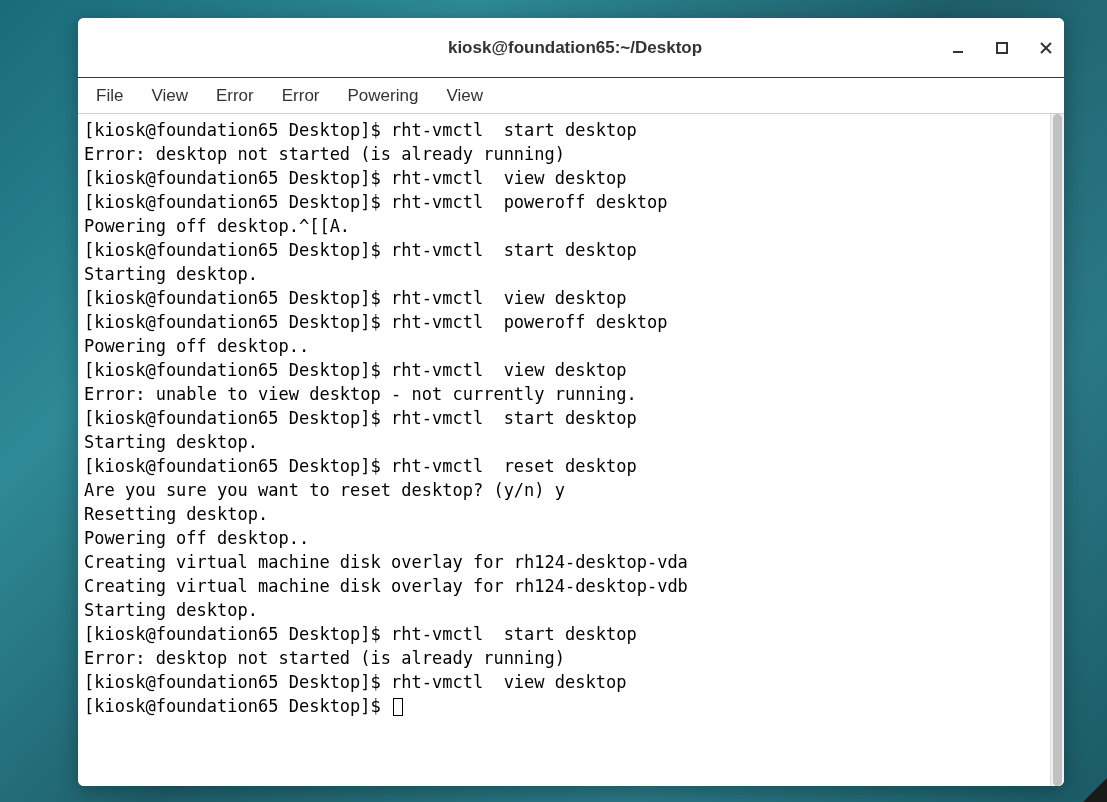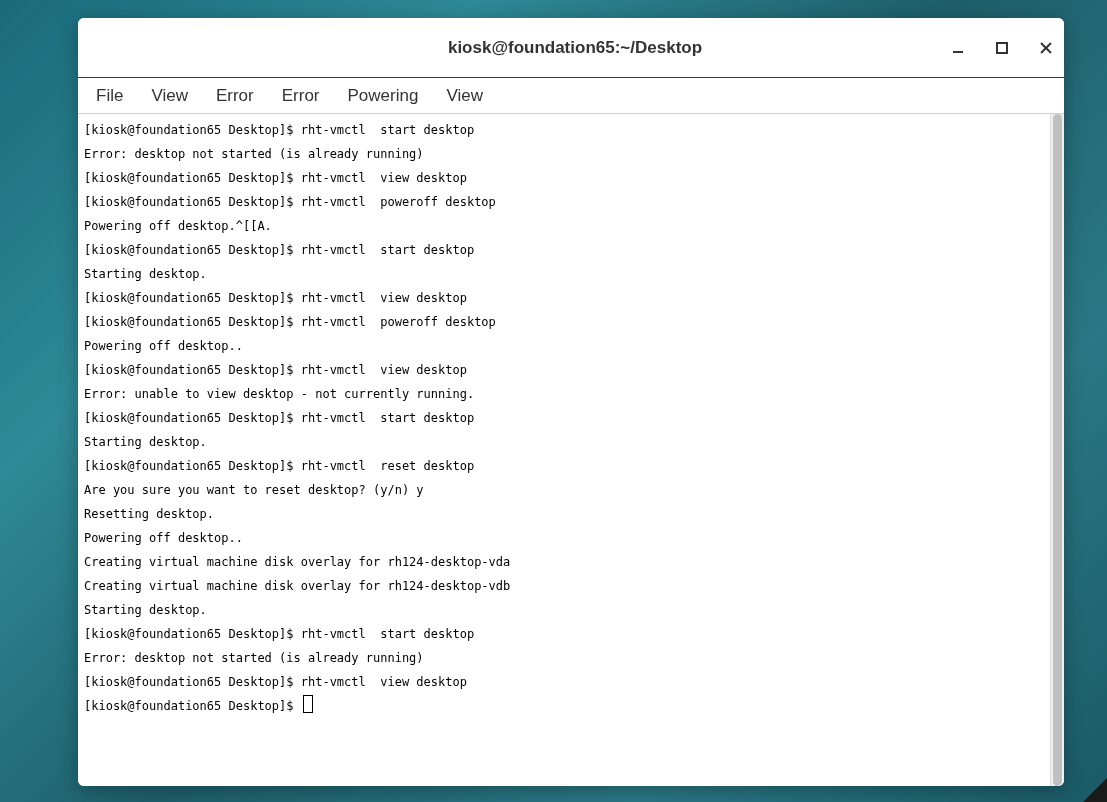--- a/index.html
+++ b/index.html
@@ -78,21 +78,21 @@
     }
     .terminal-area {
       flex: 1;
       display: flex;
       background: #ffffff;
     }
     .terminal-content {
       flex: 1;
       padding: 4px 6px;
       font-family: 'DejaVu Sans Mono', 'Liberation Mono', monospace;
-      font-size: 12px;
+      font-size: 17px;
       line-height: 24px;
       color: #000;
       white-space: pre;
       overflow: hidden;
     }
     .terminal-line {
       display: block;
     }
     .cursor-box {
       display: inline-block;

